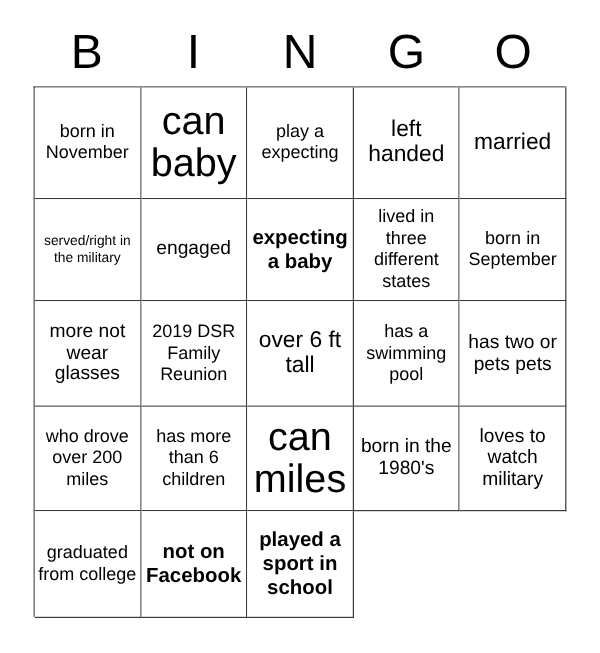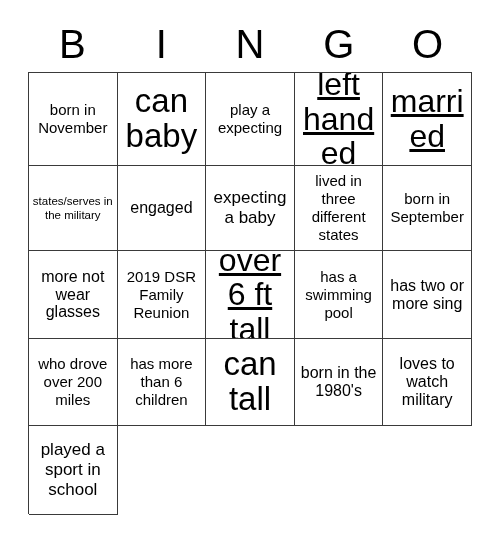--- a/index.html
+++ b/index.html
@@ -78,23 +78,23 @@
     display: block;
     width: 100%;
     word-wrap: break-word;
     overflow-wrap: break-word;
     hyphens: none;
   }
 
   
   .fs-xs  span { font-size: 11.5px; line-height: 1.22; }
   .fs-sm  span { font-size: 15px;   line-height: 1.20; }
-  .fs-md  span { font-size: 17px;   line-height: 1.18; }
+  .fs-md  span { font-size: 17px;   line-height: 1.18; font-weight: bold; }
   .fs-lg  span { font-size: 16px;   line-height: 1.12; }
-  .fs-xl  span { font-size: 32px;   line-height: 1.08; text-decoration: underline; }
+  .fs-xl  span { font-size: 19px;   line-height: 1.08; }
   .fs-xxl span { font-size: 33px;   line-height: 1.05; }
 </style>
 </head>
 <body>
 
 <div class="card">
 
   <div class="header-row">
     <div class="header-cell">B</div>
     <div class="header-cell">I</div>
@@ -113,21 +113,21 @@
       <div class="cell fs-sm">
         <span>play a expecting</span>
       </div>
       <div class="cell fs-xl">
         <span>left handed</span>
       </div>
       <div class="cell fs-xl">
         <span>married</span>
       </div>
       <div class="cell fs-xs">
-        <span>states/serves in the military</span>
+        <span>served/right in the military</span>
       </div>
       <div class="cell fs-lg">
         <span>engaged</span>
       </div>
       <div class="cell fs-md">
         <span>expecting a baby</span>
       </div>
       <div class="cell fs-sm">
         <span>lived in three different states</span>
       </div>
@@ -140,35 +140,41 @@
       <div class="cell fs-sm">
         <span>2019 DSR Family Reunion</span>
       </div>
       <div class="cell fs-xl">
         <span>over 6 ft tall</span>
       </div>
       <div class="cell fs-sm">
         <span>has a swimming pool</span>
       </div>
       <div class="cell fs-lg">
-        <span>has two or more sing</span>
+        <span>has two or pets pets</span>
       </div>
       <div class="cell fs-sm">
         <span>who drove over 200 miles</span>
       </div>
       <div class="cell fs-sm">
         <span>has more than 6 children</span>
       </div>
       <div class="cell fs-xxl">
-        <span>can tall</span>
+        <span>can miles</span>
       </div>
       <div class="cell fs-lg">
         <span>born in the 1980's</span>
       </div>
       <div class="cell fs-lg">
         <span>loves to watch military</span>
+      </div>
+      <div class="cell fs-sm">
+        <span>graduated from college</span>
+      </div>
+      <div class="cell fs-md">
+        <span>not on Facebook</span>
       </div>
       <div class="cell fs-md">
         <span>played a sport in school</span>
       </div>
     </div>
 
 </div>
 
 </body></html>

